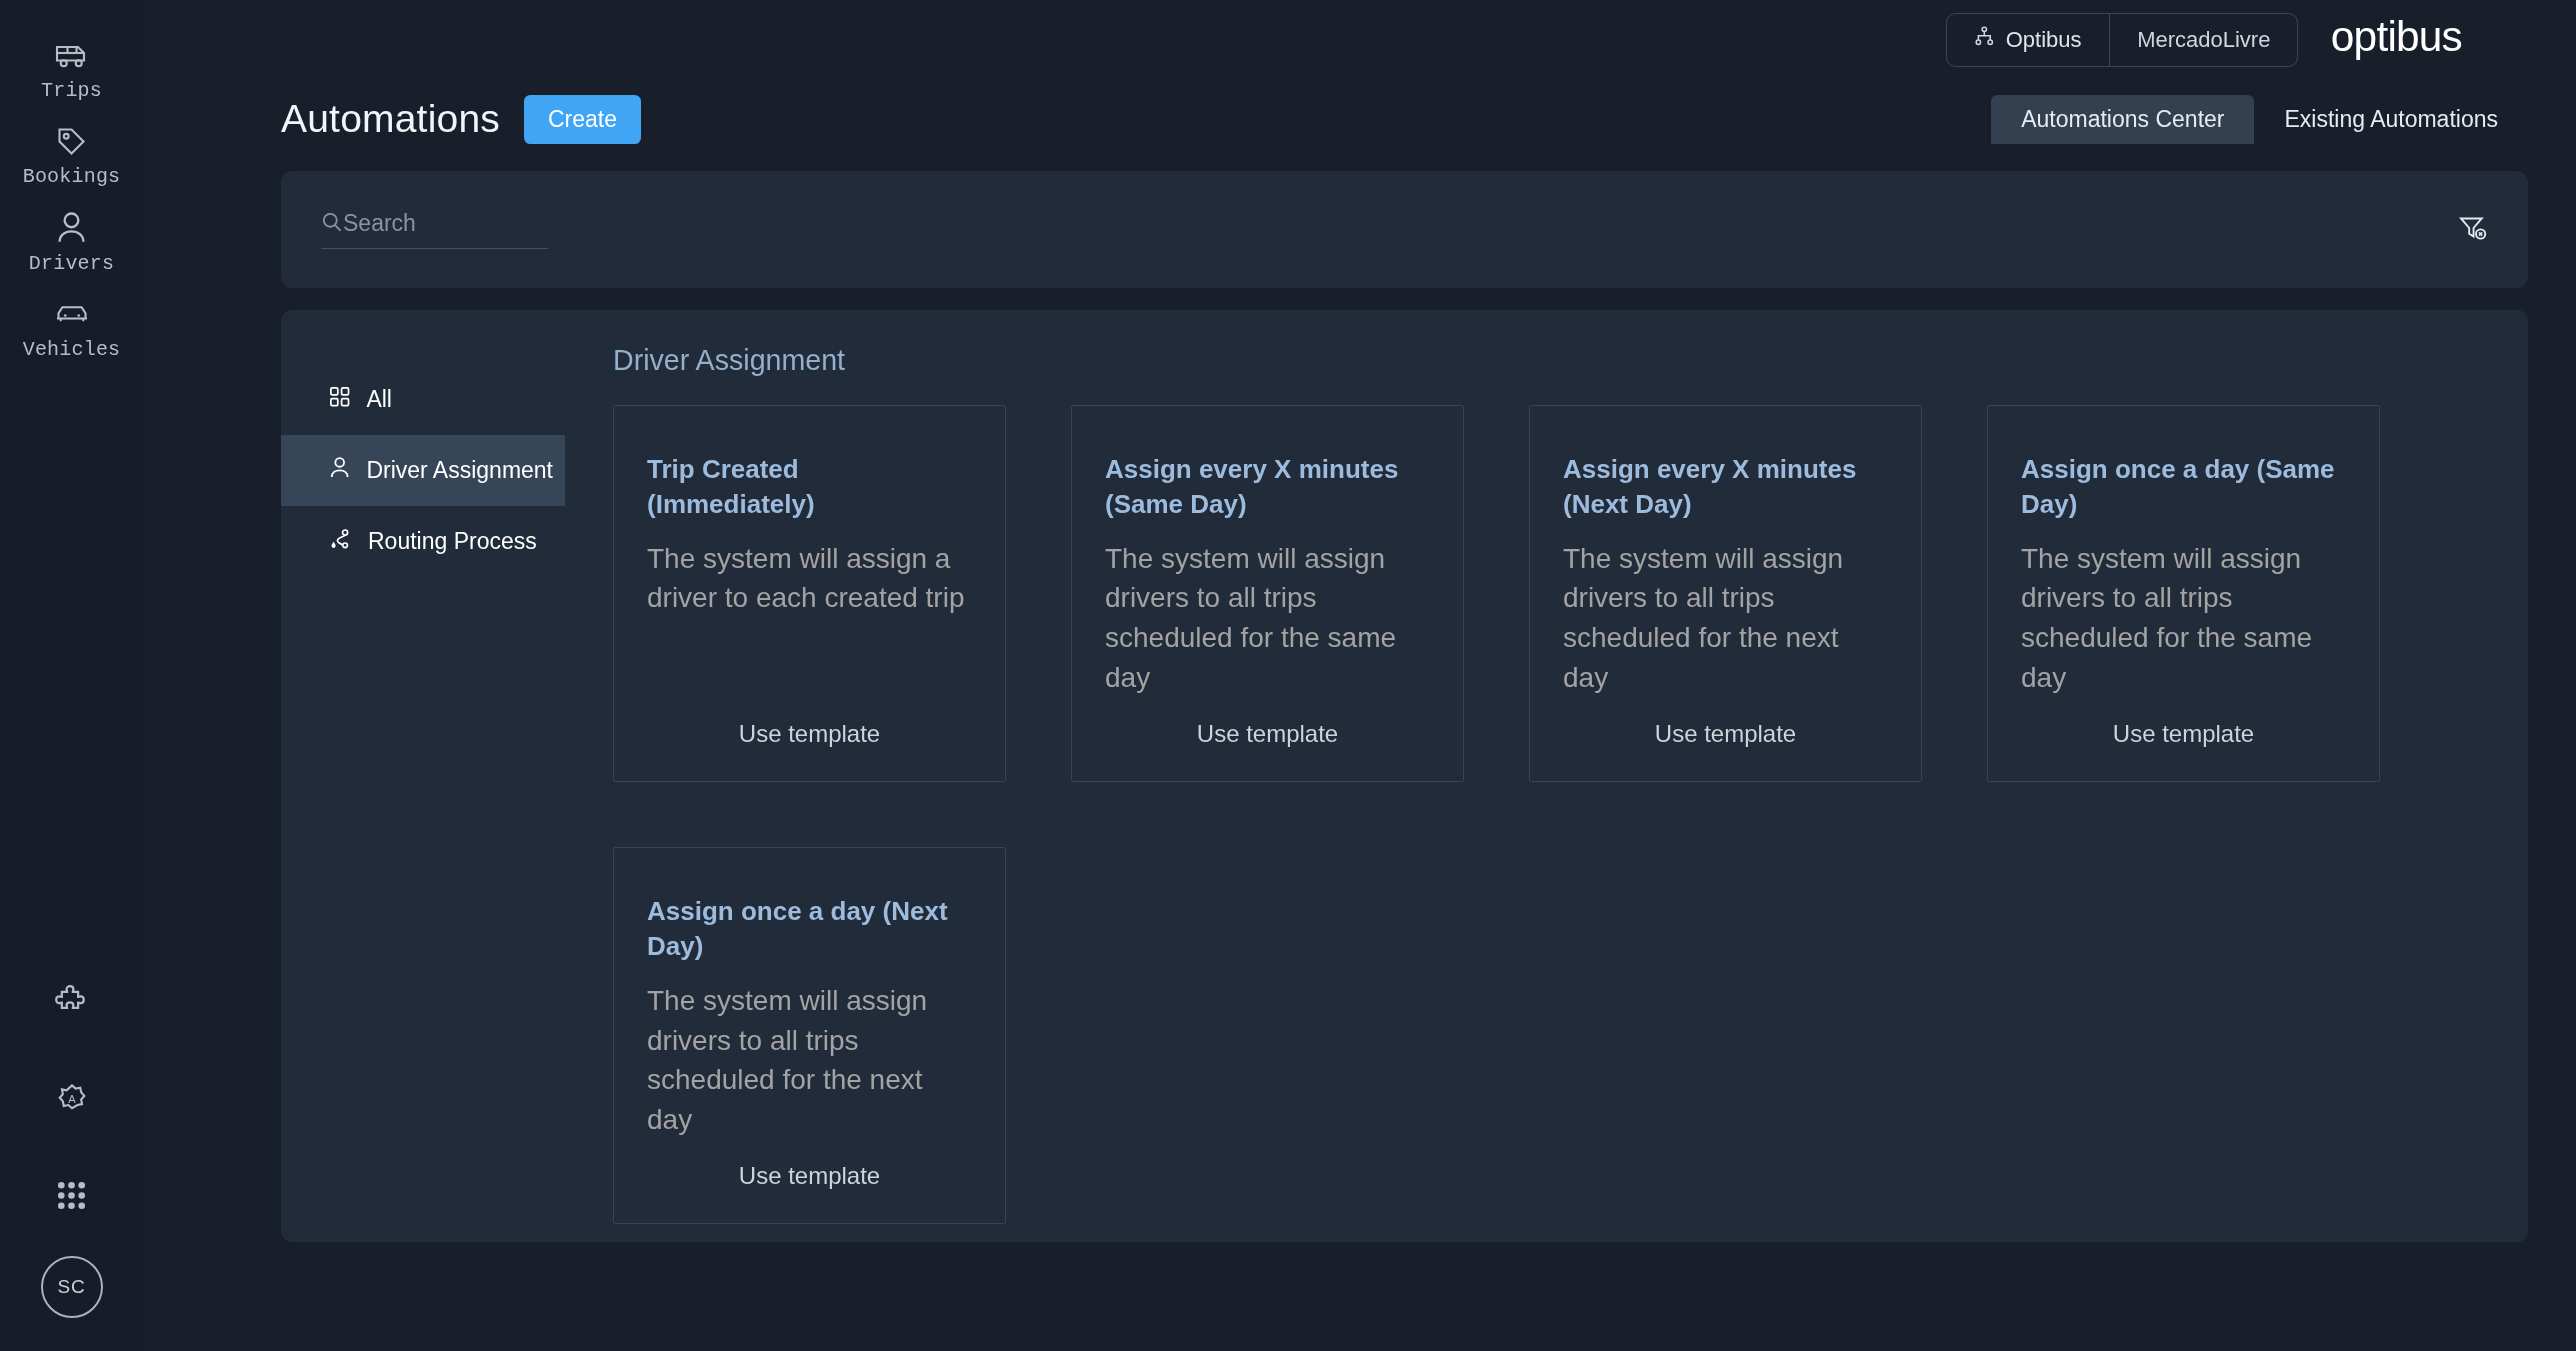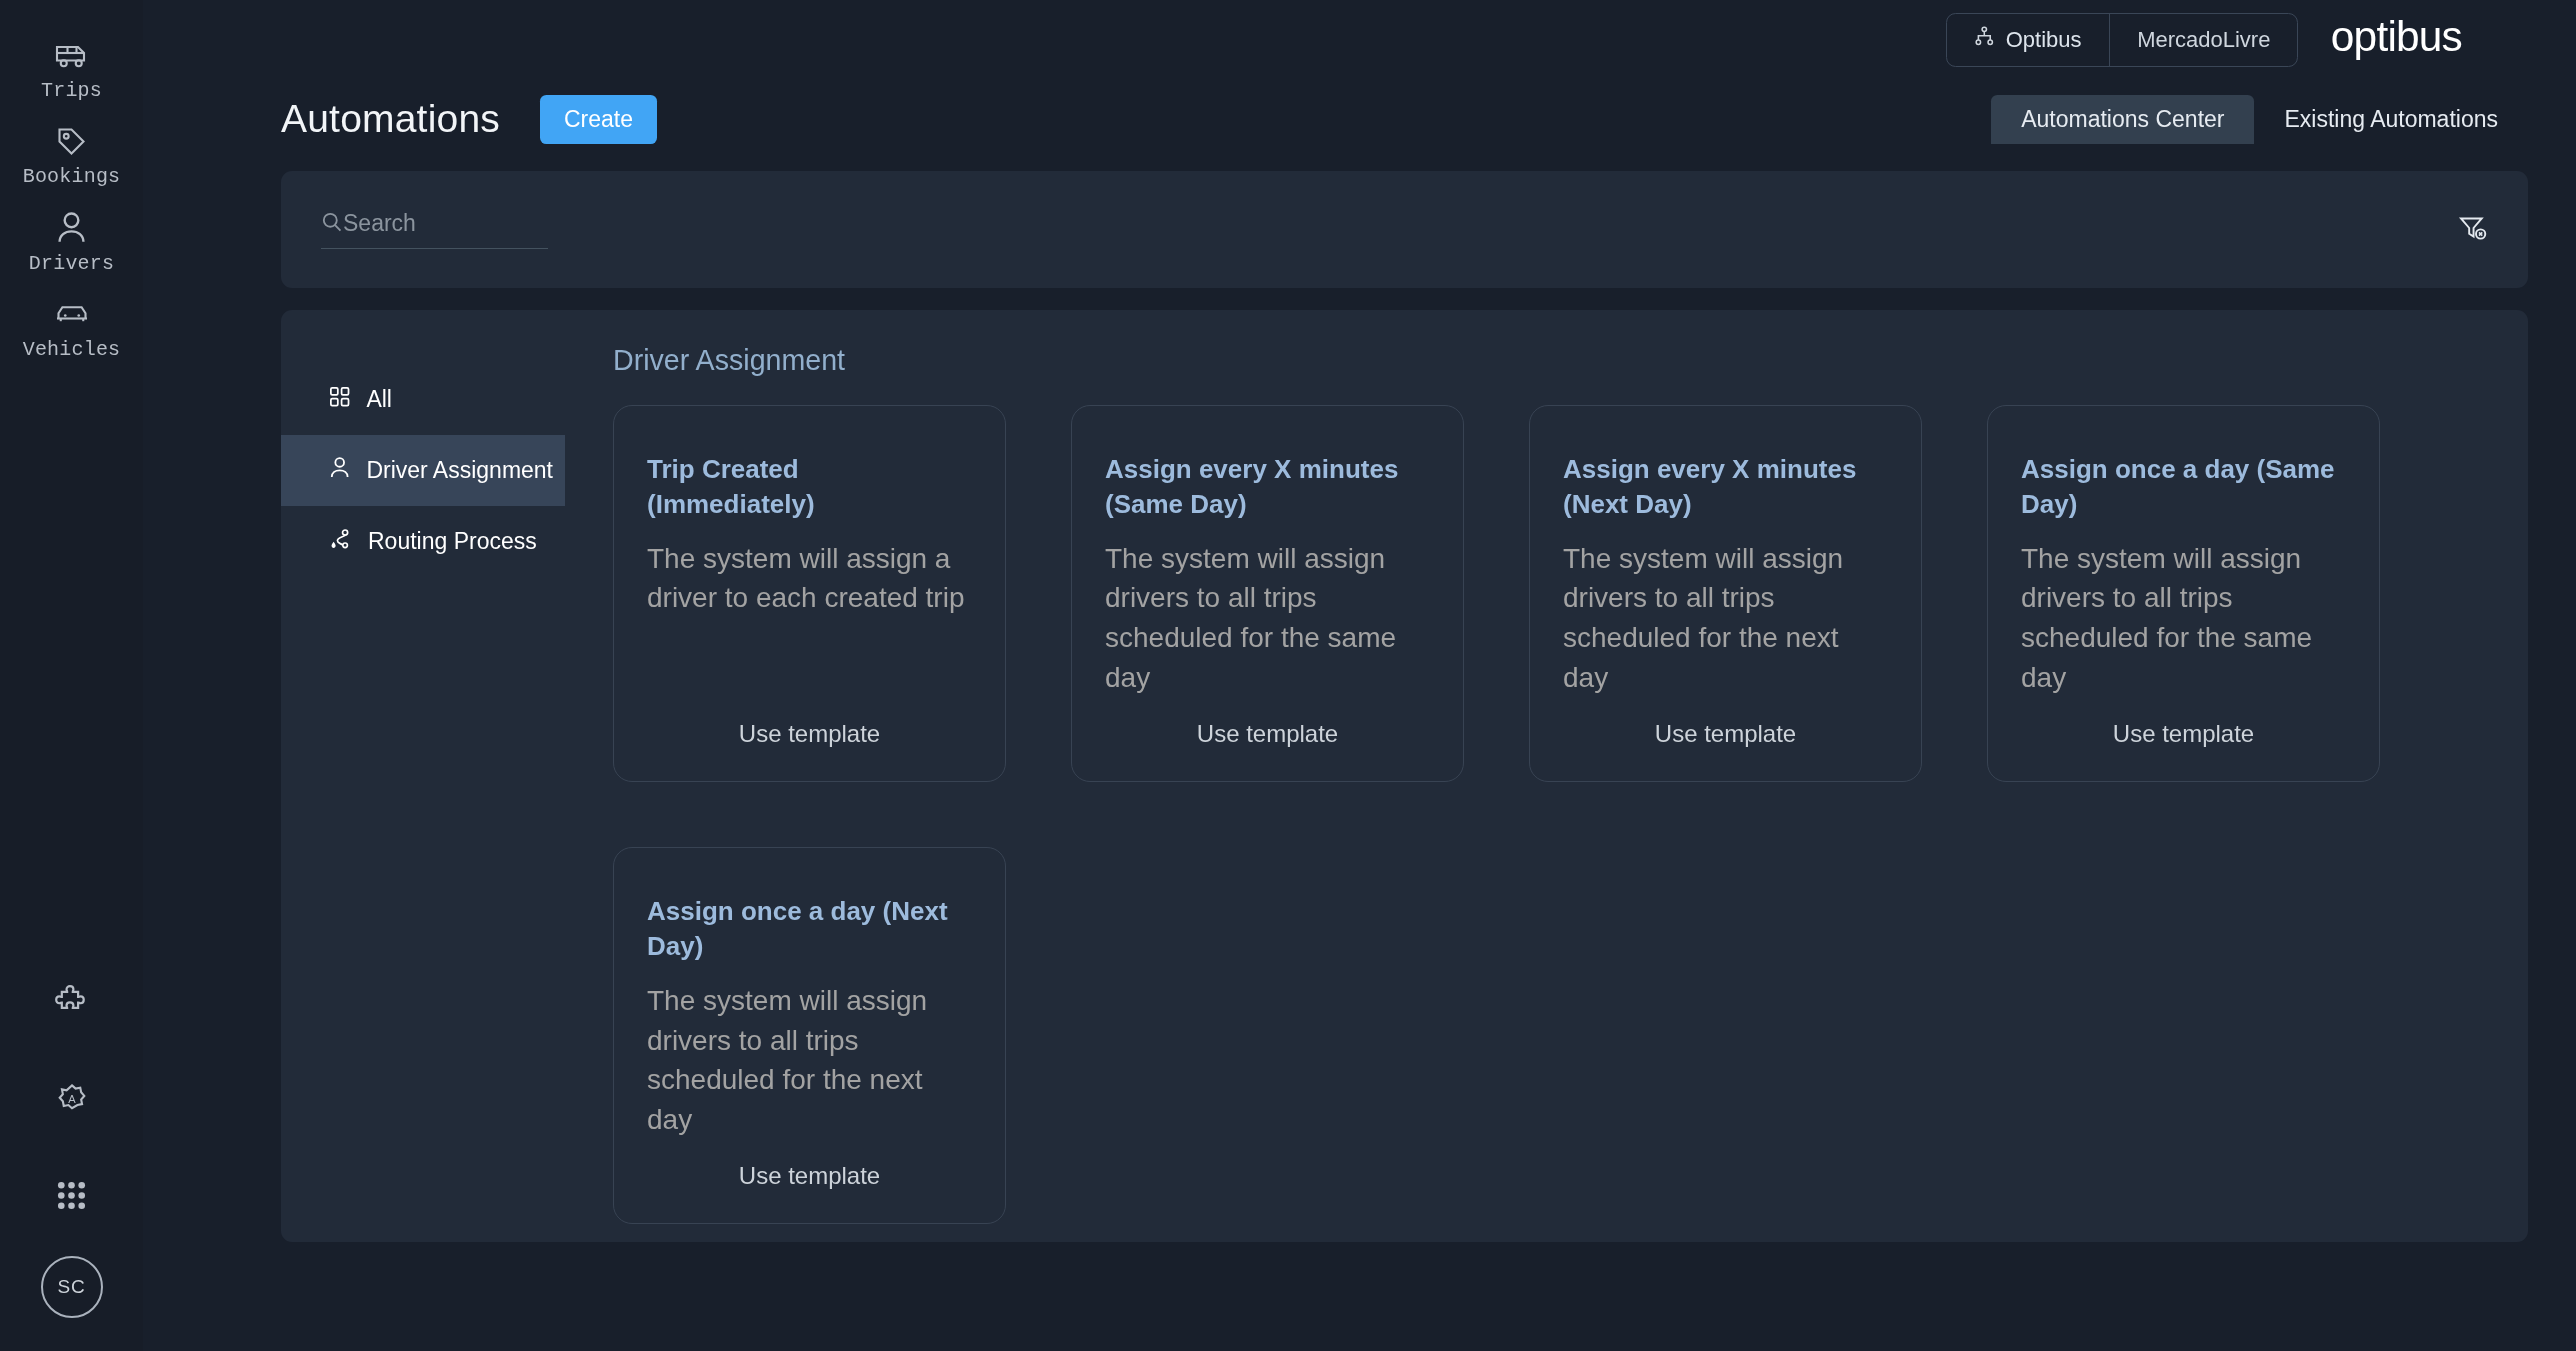--- a/index.html
+++ b/index.html
@@ -70,21 +70,21 @@
 
   .logo { display: flex; align-items: center; padding-right: 8px; cursor: pointer; }
 
   .page-head {
     display: flex; align-items: center;
     padding: 12.7px 48px 0 138px;
     height: 68px;
   }
   .page-title { font-size: 39px; color: #f2f5f8; font-weight: 400; letter-spacing: 0.2px; }
   .create-btn {
-    margin-left: 40px;
+    margin-left: 24px;
     background: #41a5f5; color: #ffffff;
     border: none; border-radius: 6.3px;
     font-size: 23px; font-family: inherit;
     padding: 11px 24px;
     cursor: pointer;
   }
   .tabs {
     margin-left: auto;
     display: flex; align-items: flex-end; height: 49px;
   }
@@ -139,21 +139,21 @@
   .cat-item.selected { background: #374559; }
 
   .cards-area { flex: 1 1 auto; padding: 0 48px 0 48px; }
   .section-title {
     font-size: 28.6px; color: #92afcc; font-weight: 400;
     margin-bottom: 28.6px; margin-top: 1.6px;
   }
   .cards-grid { display: flex; flex-wrap: wrap; gap: 65px 65px; }
   .card {
     width: 393px; min-height: 321px;
-    border: 1.6px solid #384353; border-radius: 19px;
+    border: 1.6px solid #384353; border-radius: 2px;
     padding: 46px 33px 24px 33px;
     display: flex; flex-direction: column;
     cursor: pointer;
   }
   .card-title {
     font-size: 26px; color: #9dbbdd; font-weight: 600;
     line-height: 1.33; margin-bottom: 17.4px;
   }
   .card-desc {
     font-size: 28px; color: #a3a3a3; line-height: 1.42;

